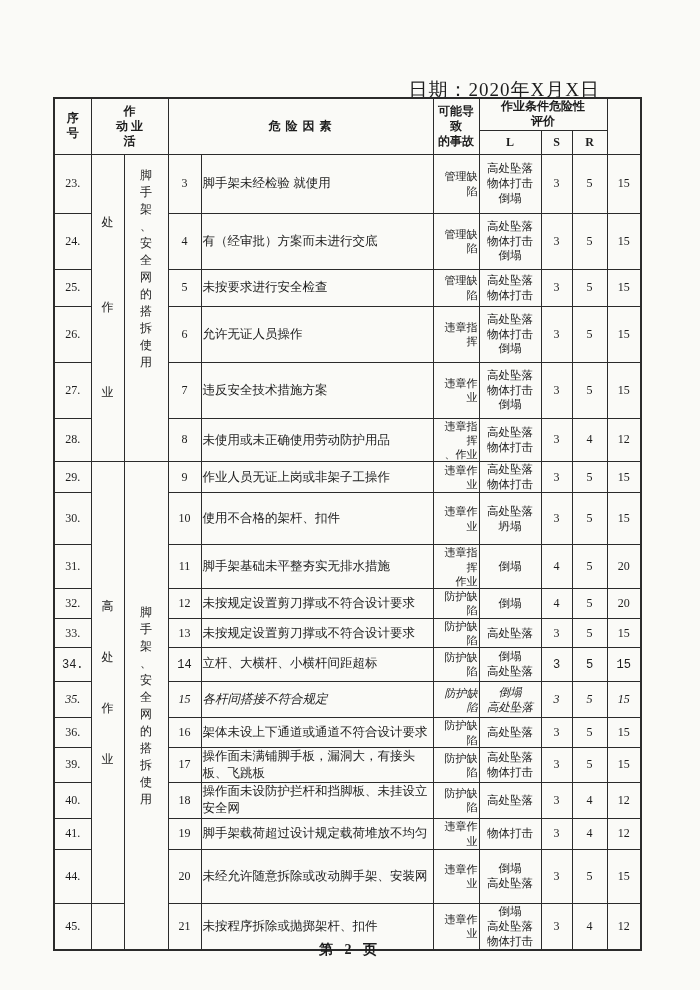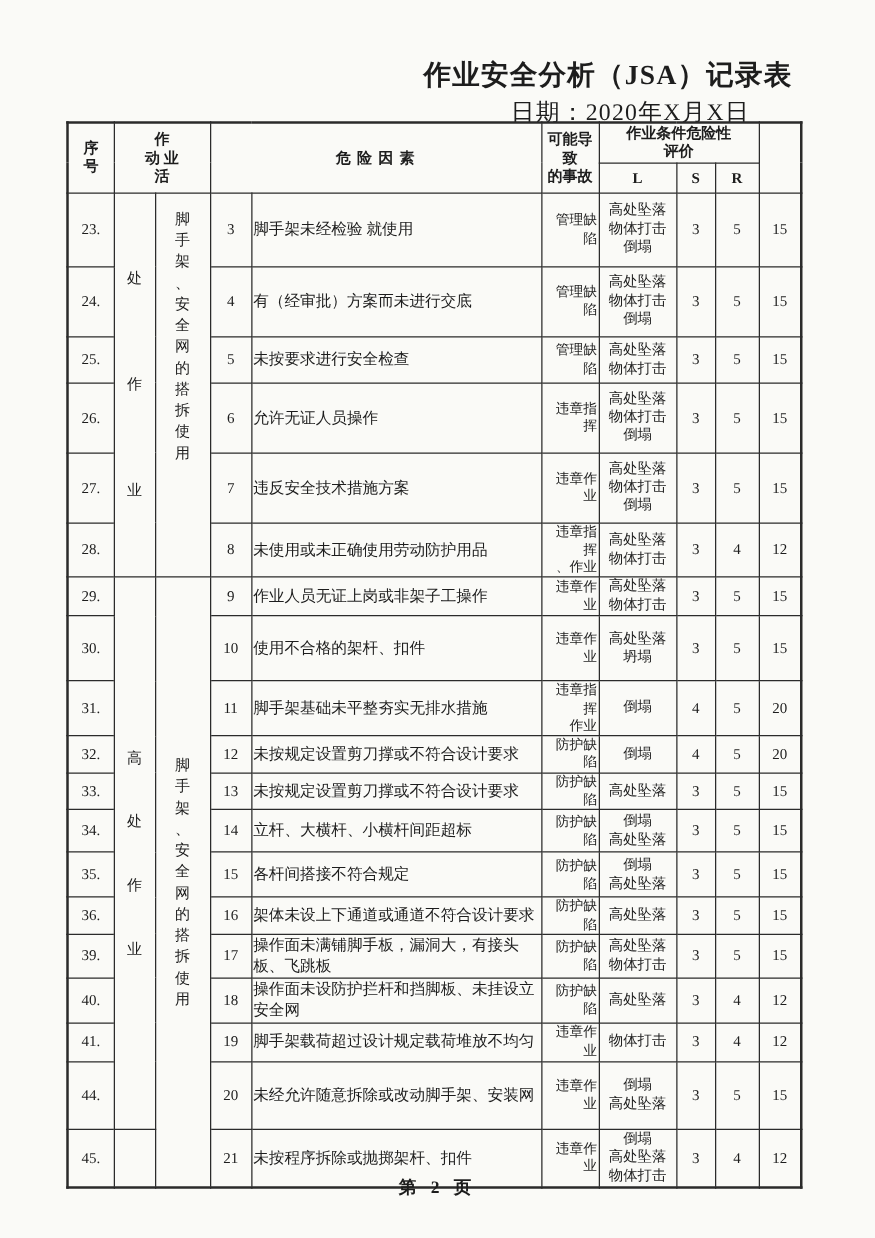--- a/index.html
+++ b/index.html
@@ -58,21 +58,20 @@
   .page-footer{
     position:absolute;top:941px;left:0;width:100%;
     text-align:center;font-size:14px;letter-spacing:4px;font-weight:bold;
   }
 </style>
 </head>
 <body>
 
 <div class="page">
 
-  <div class="doc-title">作业安全分析（JSA）记录表</div>
   <div class="doc-date">日期：2020年X月X日</div>
 
   <table class="jsa">
     <colgroup>
       <col style="width:37px">
         <col style="width:33px">
         <col style="width:44px">
       <col style="width:33px">
         <col style="width:232px">
         <col style="width:46px">
@@ -265,32 +264,32 @@
         <tr style="height: 19px;">
           <td class="td-seq">33.</td>
           <td class="td-no">13</td>
           <td class="td-hazard">未按规定设置剪刀撑或不符合设计要求</td>
           <td class="td-cause pre">防护缺陷</td>
           <td class="td-accident pre">高处坠落</td>
           <td class="td-num">3</td>
           <td class="td-num">5</td>
           <td class="td-num">15</td>
         </tr>
-        <tr style="height: 34px;">
+        <tr style="height: 34px; font-family: Liberation Mono, monospace;">
           <td class="td-seq">34.</td>
           <td class="td-no">14</td>
           <td class="td-hazard">立杆、大横杆、小横杆间距超标</td>
           <td class="td-cause pre">防护缺陷</td>
           <td class="td-accident pre">倒塌
 高处坠落</td>
           <td class="td-num">3</td>
           <td class="td-num">5</td>
           <td class="td-num">15</td>
         </tr>
-        <tr style="height: 36px;">
+        <tr style="height: 36px; font-style: italic;">
           <td class="td-seq">35.</td>
           <td class="td-no">15</td>
           <td class="td-hazard">各杆间搭接不符合规定</td>
           <td class="td-cause pre">防护缺陷</td>
           <td class="td-accident pre">倒塌
 高处坠落</td>
           <td class="td-num">3</td>
           <td class="td-num">5</td>
           <td class="td-num">15</td>
         </tr>

